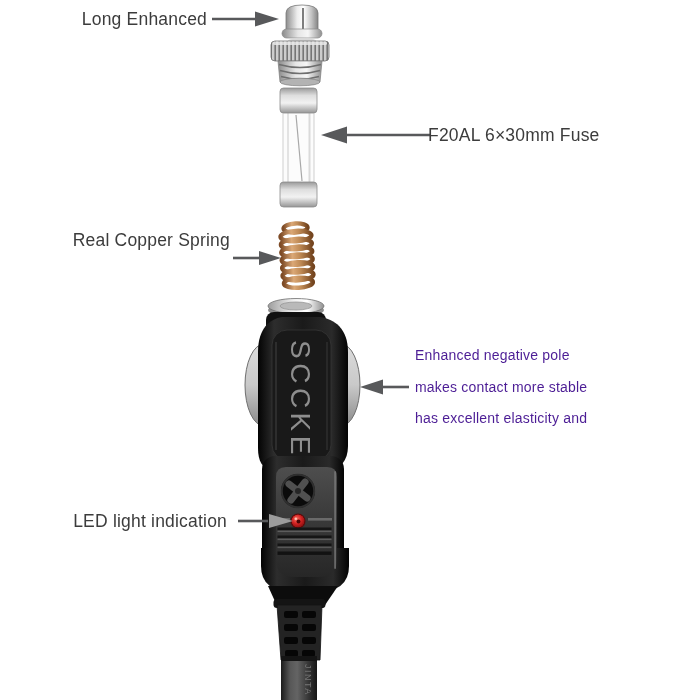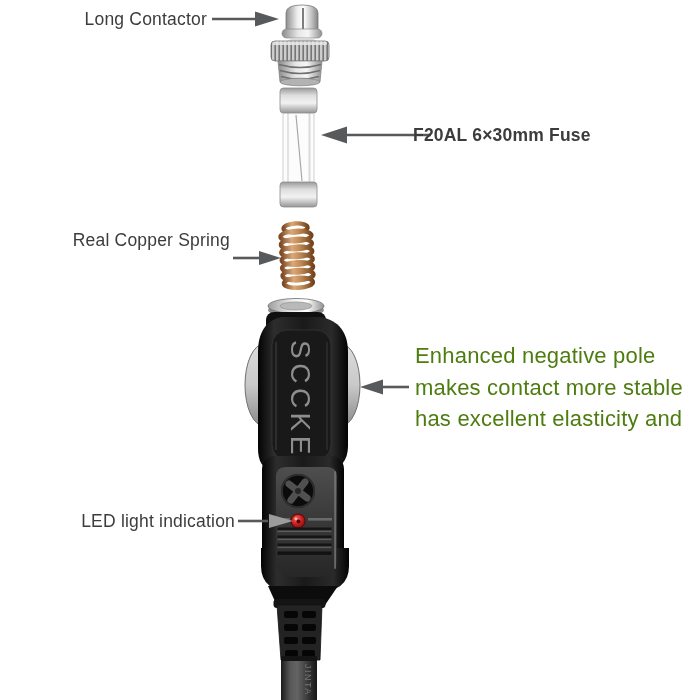--- a/index.html
+++ b/index.html
@@ -7,21 +7,21 @@
     position:relative;width:700px;height:700px;background:#ffffff;overflow:hidden;
     font-family:"Liberation Sans", sans-serif;
   }
   #art{position:absolute;left:0;top:0;width:700px;height:700px;}
   .label{
     position:absolute;font-size:17.5px;color:#3c3c3c;letter-spacing:0.2px;
     white-space:nowrap;line-height:20px;
   }
   .label.right-align{text-align:right;}
   #negative-pole-block{
-    position:absolute;left:415px;top:340px;font-size:22px;color:#4d7c0f;
+    position:absolute;left:415px;top:340px;font-size:14px;color:#4c1d95;
     line-height:31.5px;white-space:nowrap;letter-spacing:0.2px;
   }
 </style>
 </head>
 <body>
 
 <div id="stage">
 
   <svg id="art" viewBox="0 0 700 700">
     <defs>
@@ -227,27 +227,27 @@
         <line x1="409" y1="387" x2="381" y2="387"></line>
         <polygon points="360,387 383,379.5 383,394.5" stroke="none"></polygon>
       </g>
       <g>
         <line x1="238" y1="521" x2="268" y2="521"></line>
         <polygon points="293,521 269,514 269,528" stroke="none" fill="#9c9c9c"></polygon>
       </g>
     </g>
   </svg>
 
-  <div class="label right-align" style="left:70px;top:9px;width:137px;">Long Contactor</div>
-
-  <div class="label" style="left:413px;top:125px;font-weight:bold;">F20AL 6×30mm Fuse</div>
+  <div class="label right-align" style="left:70px;top:9px;width:137px;">Long Enhanced</div>
+
+  <div class="label" style="left:428px;top:125px;">F20AL 6×30mm Fuse</div>
 
   <div class="label right-align" style="left:58px;top:230px;width:172px;">Real Copper Spring</div>
 
   <div id="negative-pole-block">
     <div>Enhanced negative pole</div>
     <div>makes contact more stable</div>
     <div>has excellent elasticity and</div>
   </div>
 
-  <div class="label right-align" style="left:68px;top:511px;width:167px;">LED light indication</div>
+  <div class="label right-align" style="left:60px;top:511px;width:167px;">LED light indication</div>
 
 </div>
 
 </body></html>

